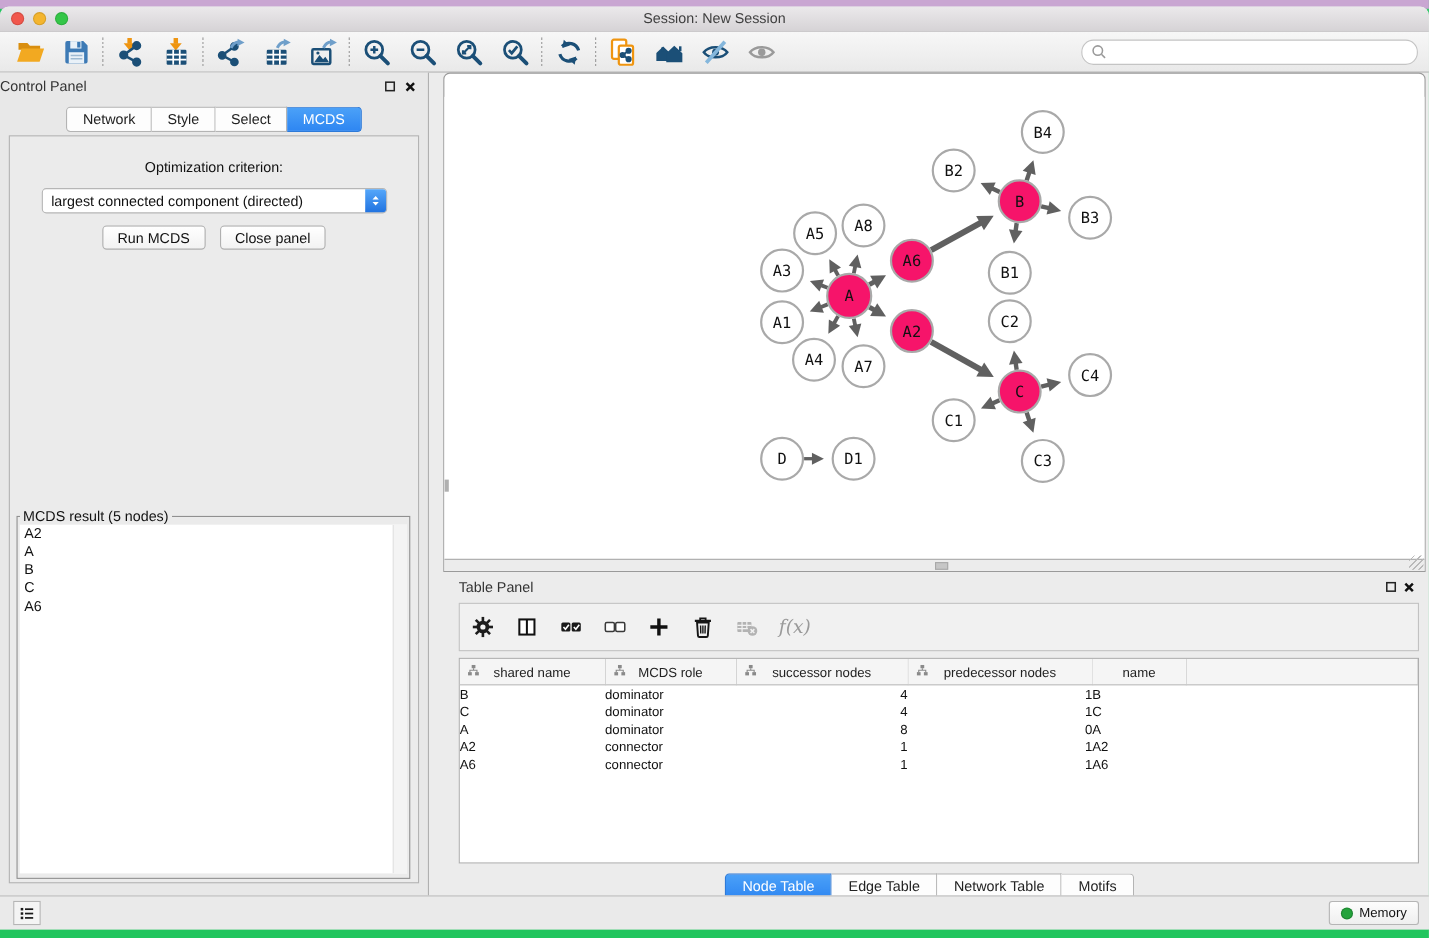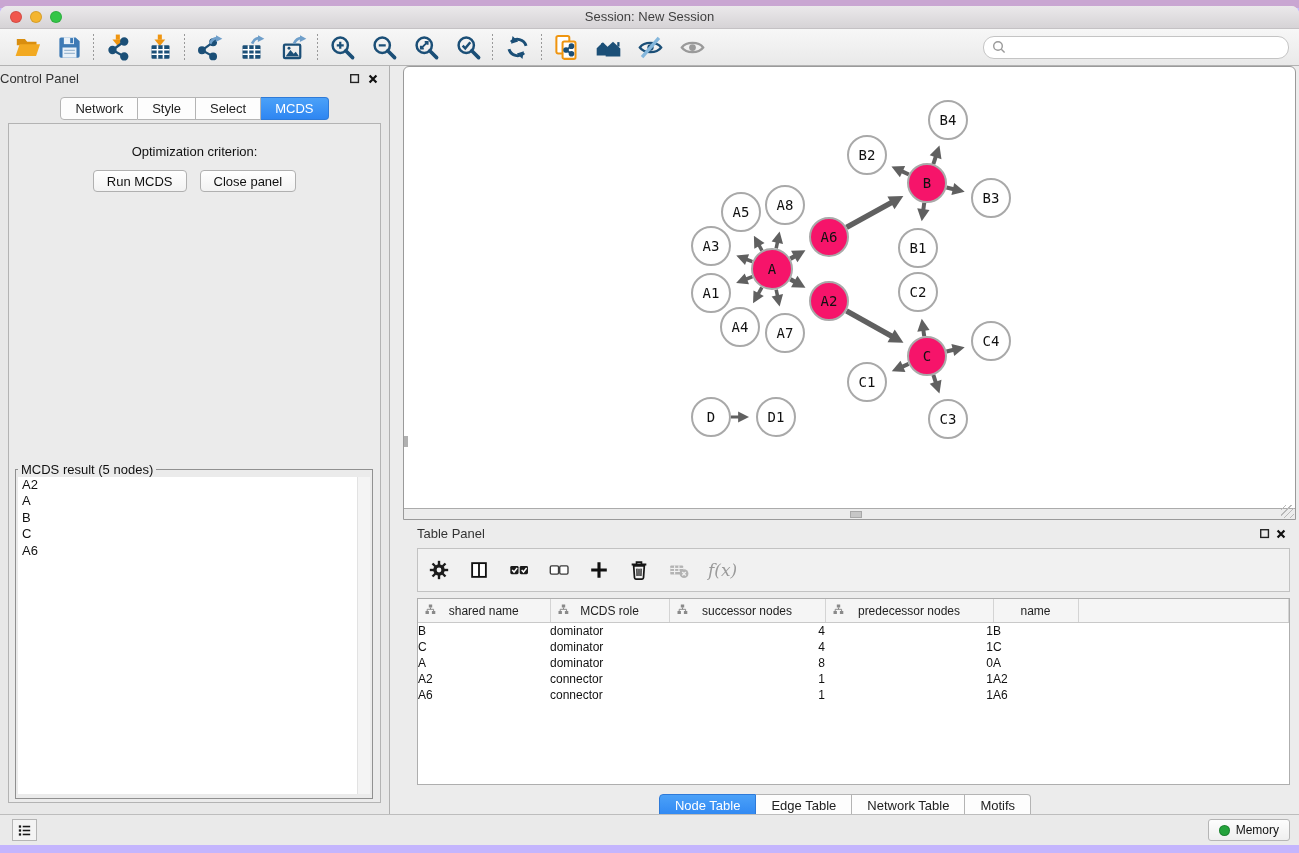--- a/index.html
+++ b/index.html
@@ -1,17 +1,17 @@
 <!DOCTYPE html>
 <html><head>
 <meta charset="utf-8">
 <style>
   html,body{margin:0;padding:0;width:1299px;height:853px;overflow:hidden;
     font-family:"Liberation Sans",sans-serif;font-size:13px;color:#222;}
-  .desktop{position:absolute;inset:0;background:#c4b5fd;}
+  .desktop{position:absolute;inset:0;background:#22c55e;}
   .desk-top{position:absolute;left:0;top:0;width:100%;height:8px;background:#c9a6d2;}
   .main-window{position:absolute;left:0;top:6px;width:1299px;height:839px;
     background:#ececec;border-radius:8px 8px 0 0;overflow:hidden;}
   
   .titlebar{position:absolute;left:0;top:0;width:100%;height:22px;
     background:linear-gradient(#ebe9eb,#d6d3d6);border-bottom:1px solid #c4c1c4;}
   .lights{position:absolute;left:10px;top:5px;display:flex;gap:8px;}
   .light{width:12px;height:12px;border-radius:50%;box-shadow:inset 0 0 0 1px rgba(0,0,0,.12);}
   .l-red{background:#f1574d}.l-yellow{background:#f4b52f}.l-green{background:#34c648}
   .win-title{position:absolute;left:0;right:0;top:0;line-height:22px;text-align:center;color:#3f3f3f;}
@@ -310,20 +310,28 @@
           </svg>
       </div>
       <div class="cp-tabs" id="cp-tabs">
           <div class="seg-tab">Network</div>
           <div class="seg-tab">Style</div>
           <div class="seg-tab">Select</div>
           <div class="seg-tab active">MCDS</div>
         </div>
       <div class="cp-body">
         <div class="crit-label">Optimization criterion:</div>
+        <div class="dropdown">
+          <span class="val">largest connected component (directed)</span>
+          <span class="dd-step">
+            <svg viewBox="0 0 16 16" width="13" height="13">
+                <path d="M4.5 6.5 L8 2.8 L11.5 6.5 Z M4.5 9.5 L8 13.2 L11.5 9.5 Z" fill="#fff"></path>
+              </svg>
+          </span>
+        </div>
         <div class="btn-row">
           <button class="push-btn">Run MCDS</button>
           <button class="push-btn">Close panel</button>
         </div>
         <fieldset class="result-group">
           <legend>MCDS result (5 nodes)</legend>
           <div class="result-list" id="mcds-list">
 
           <div class="result-item">A2</div>
               <div class="result-item">A</div>

